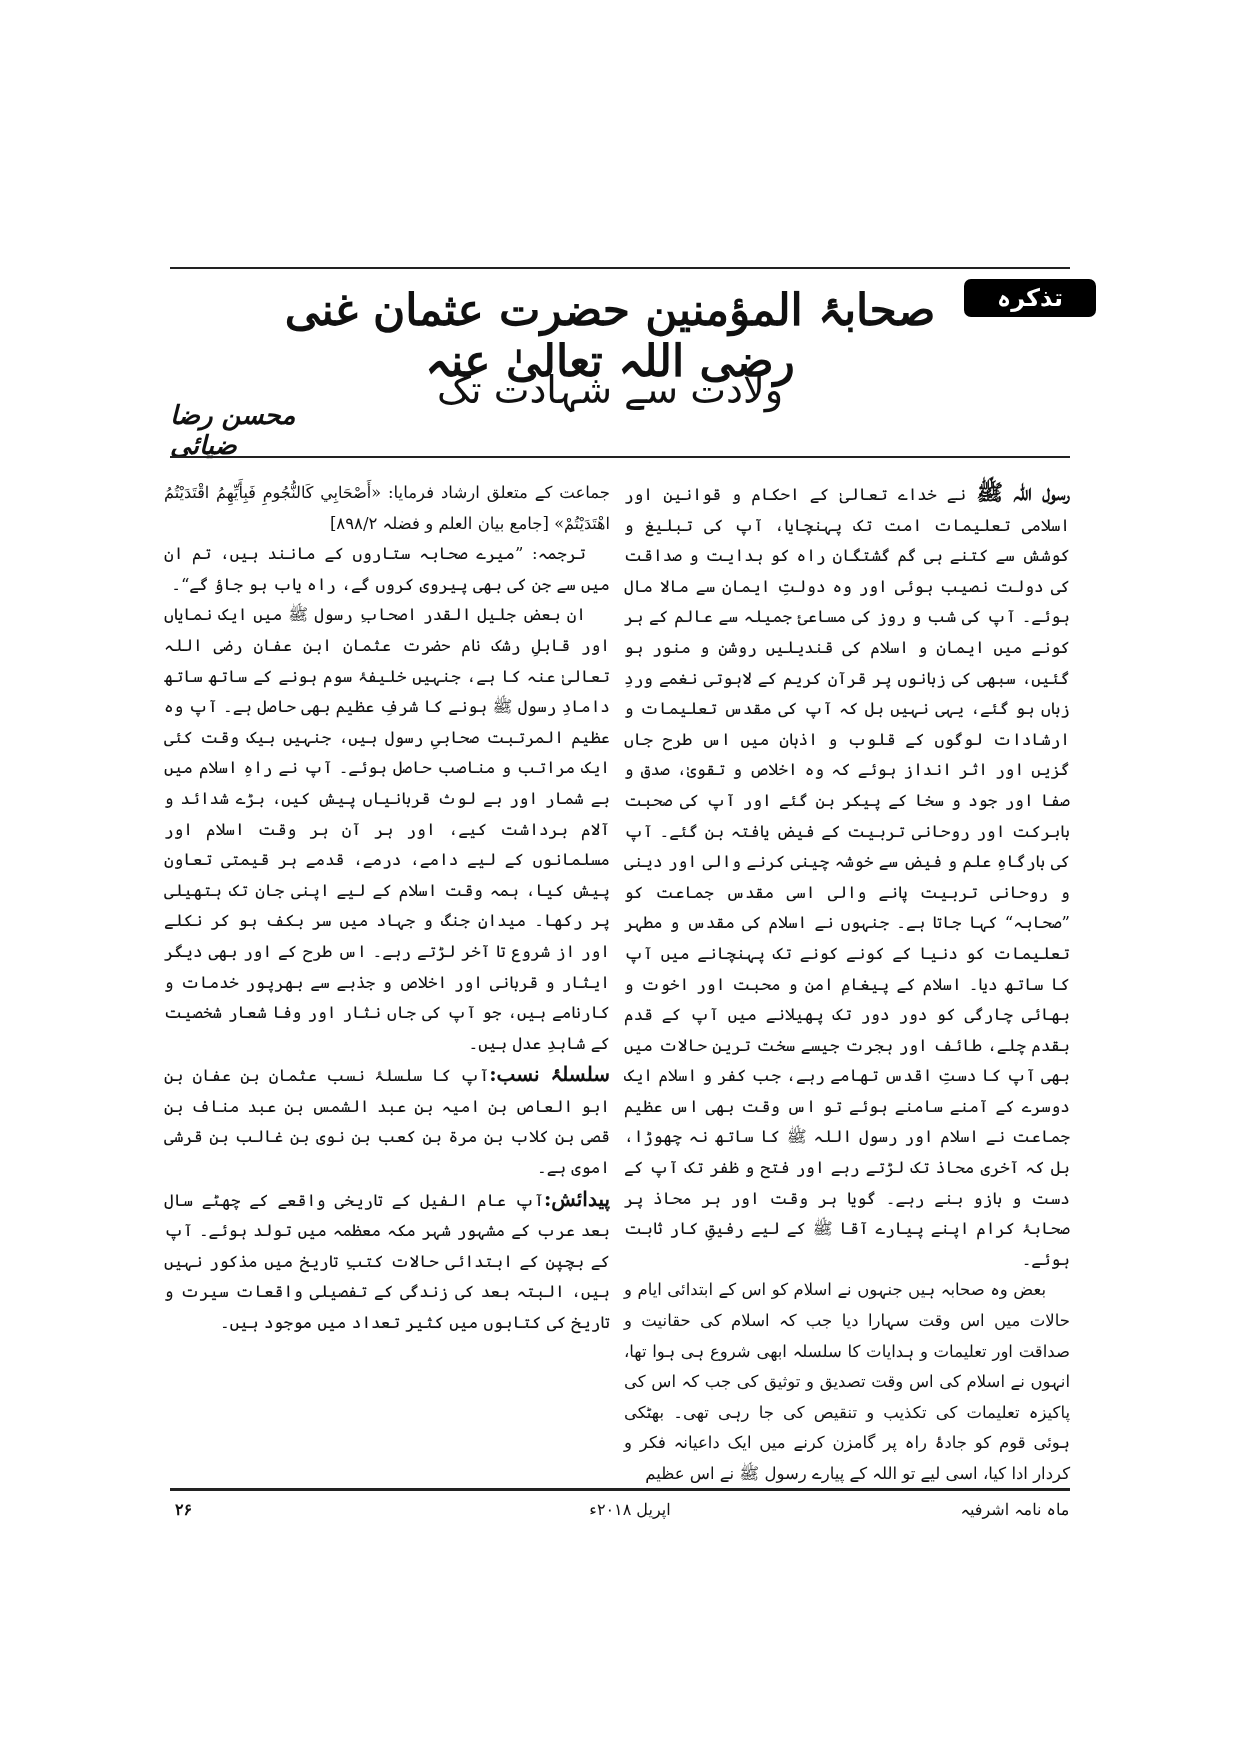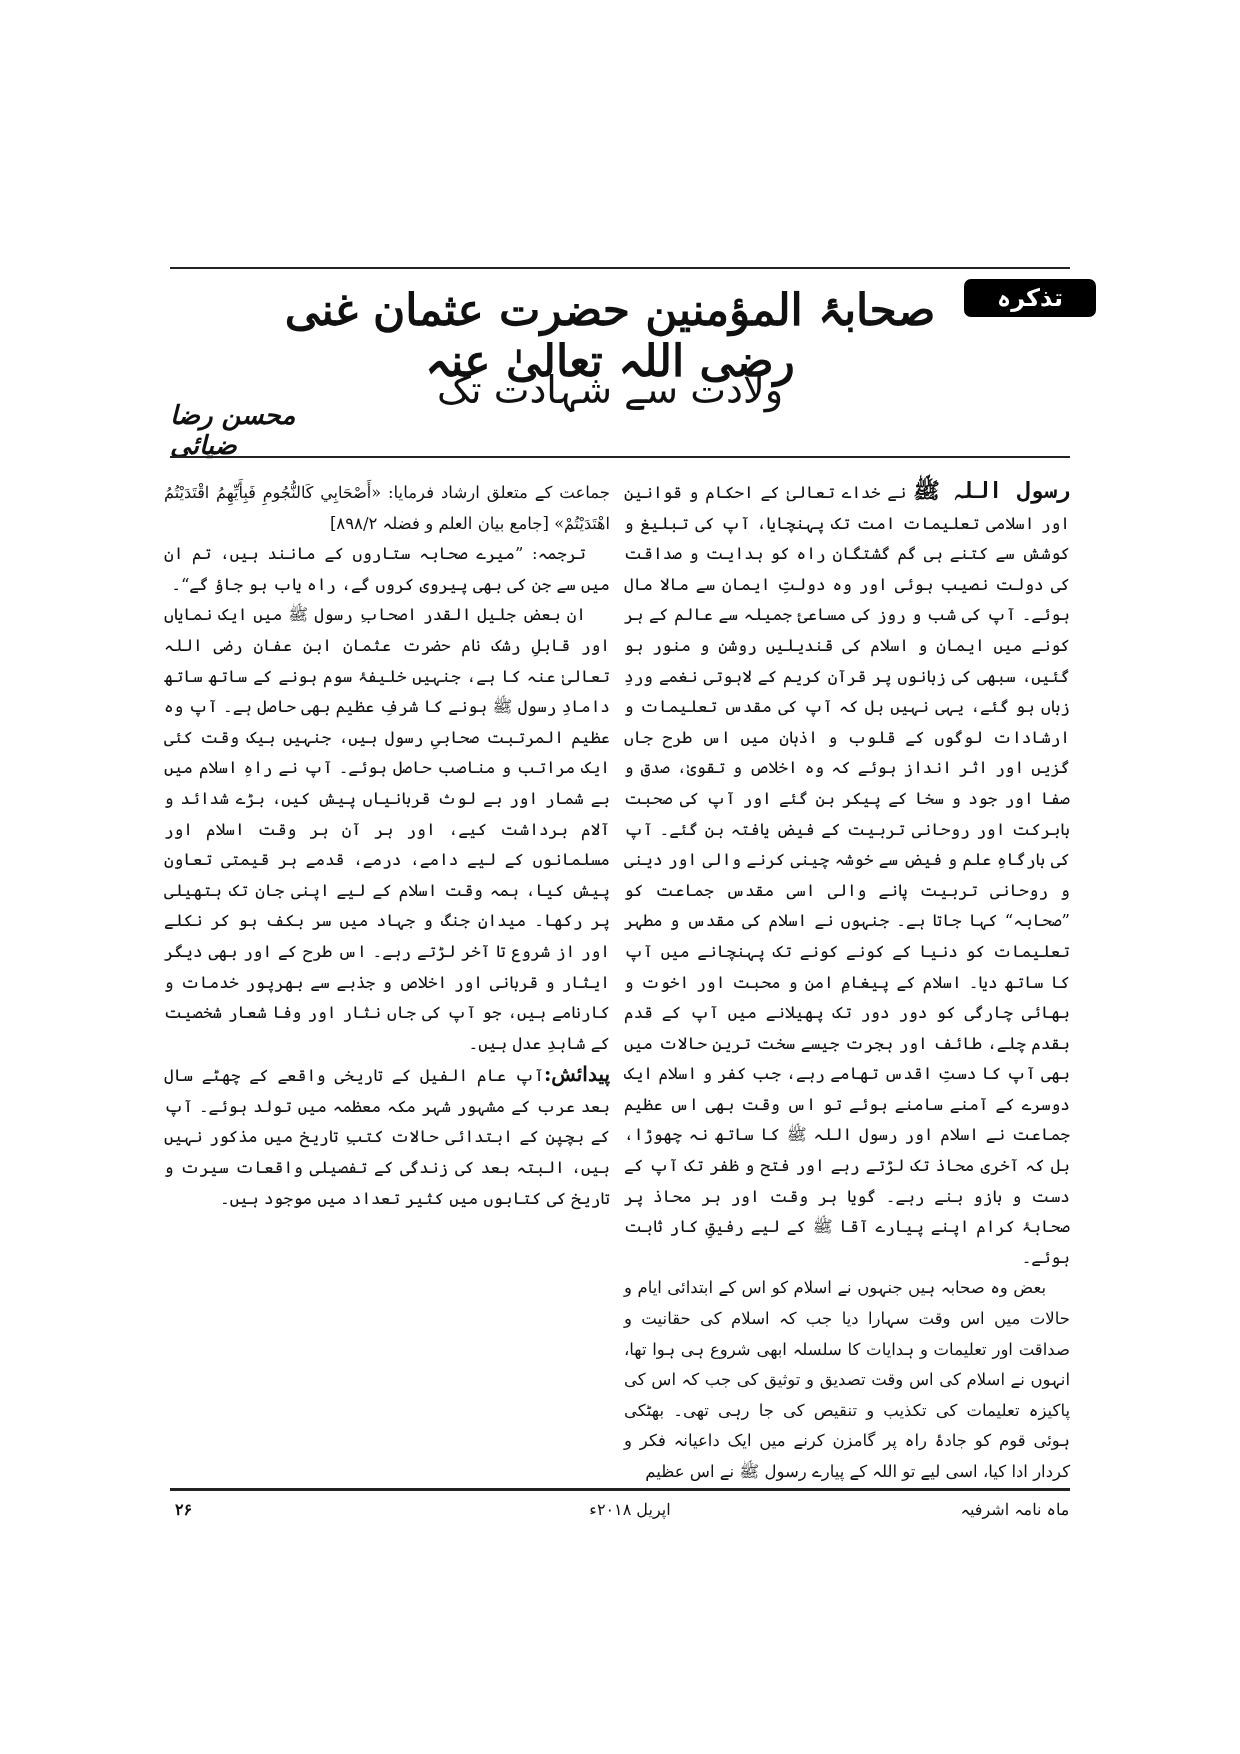--- a/index.html
+++ b/index.html
@@ -16,21 +16,21 @@
            font-family:"DejaVu Serif", serif; font-size:44px; font-weight:bold; direction:rtl; }
   .subtitle { position:absolute; left:360px; width:500px; top:368px; text-align:center;
            font-size:38px; font-weight:normal; direction:rtl; }
   .author { position:absolute; left:170px; width:170px; top:400px; text-align:left;
            font-family:"DejaVu Serif", serif; font-style:italic; font-size:26px; font-weight:bold; direction:rtl; }
   .col { position:absolute; top:478px; width:446px; direction:rtl; text-align:justify;
          font-family:"DejaVu Serif", serif; font-size:16.5px; line-height:30.6px; }
   #col-right { left:624px; }
   #col-left  { left:164px; }
   .col p { margin:0; }
-  .lead { font-family:Liberation Mono, monospace; font-weight:bold; font-size:22px; }
+  .lead { font-family:Liberation Serif, serif; font-weight:bold; font-size:22px; }
   .heading-inline { font-weight:bold; font-size:20px; }
   .quote { font-size:16px; }
   .indent { text-indent:24px; }
   .footer { position:absolute; top:1500px; font-family:"DejaVu Serif", serif; font-size:16px; direction:rtl; }
   #footer-mag { left:960px; width:110px; text-align:center; }
   #footer-date { left:560px; width:140px; text-align:center; }
   #footer-page { left:175px; width:60px; text-align:left; font-weight:bold; }
 </style>
 </head>
 <body>
@@ -46,20 +46,21 @@
 
 <div class="col" id="col-right">
   <p><span class="lead">رسول اللہ ﷺ</span> <span>نے خداے تعالیٰ کے احکام و قوانین اور اسلامی تعلیمات امت تک پہنچایا، آپ کی تبلیغ و کوشش سے کتنے ہی گم گشتگان راہ کو ہدایت و صداقت کی دولت نصیب ہوئی اور وہ دولتِ ایمان سے مالا مال ہوئے۔ آپ کی شب و روز کی مساعیٔ جمیلہ سے عالم کے ہر کونے میں ایمان و اسلام کی قندیلیں روشن و منور ہو گئیں، سبھی کی زبانوں پر قرآن کریم کے لاہوتی نغمے وردِ زباں ہو گئے، یہی نہیں بل کہ آپ کی مقدس تعلیمات و ارشادات لوگوں کے قلوب و اذہان میں اس طرح جاں گزیں اور اثر انداز ہوئے کہ وہ اخلاص و تقویٰ، صدق و صفا اور جود و سخا کے پیکر بن گئے اور آپ کی صحبت بابرکت اور روحانی تربیت کے فیض یافتہ بن گئے۔ آپ کی بارگاہِ علم و فیض سے خوشہ چینی کرنے والی اور دینی و روحانی تربیت پانے والی اسی مقدس جماعت کو ”صحابہ“ کہا جاتا ہے۔ جنہوں نے اسلام کی مقدس و مطہر تعلیمات کو دنیا کے کونے کونے تک پہنچانے میں آپ کا ساتھ دیا۔ اسلام کے پیغامِ امن و محبت اور اخوت و بھائی چارگی کو دور دور تک پھیلانے میں آپ کے قدم بقدم چلے، طائف اور ہجرت جیسے سخت ترین حالات میں بھی آپ کا دستِ اقدس تھامے رہے، جب کفر و اسلام ایک دوسرے کے آمنے سامنے ہوئے تو اس وقت بھی اس عظیم جماعت نے اسلام اور رسول اللہ ﷺ کا ساتھ نہ چھوڑا، بل کہ آخری محاذ تک لڑتے رہے اور فتح و ظفر تک آپ کے دست و بازو بنے رہے۔ گویا ہر وقت اور ہر محاذ پر صحابۂ کرام اپنے پیارے آقا ﷺ کے لیے رفیقِ کار ثابت ہوئے۔</span></p>
   <p class="indent">بعض وہ صحابہ ہیں جنہوں نے اسلام کو اس کے ابتدائی ایام و حالات میں اس وقت سہارا دیا جب کہ اسلام کی حقانیت و صداقت اور تعلیمات و ہدایات کا سلسلہ ابھی شروع ہی ہوا تھا، انہوں نے اسلام کی اس وقت تصدیق و توثیق کی جب کہ اس کی پاکیزہ تعلیمات کی تکذیب و تنقیص کی جا رہی تھی۔ بھٹکی ہوئی قوم کو جادۂ راہ پر گامزن کرنے میں ایک داعیانہ فکر و کردار ادا کیا، اسی لیے تو اللہ کے پیارے رسول ﷺ نے اس عظیم</p>
 </div>
 
 <div class="col" id="col-left">
   <p><span>جماعت کے متعلق ارشاد فرمایا:</span> <span class="quote">«أَصْحَابِي كَالنُّجُومِ فَبِأَيِّهِمُ اقْتَدَيْتُمُ اهْتَدَيْتُمْ»</span> <span>[جامع بیان العلم و فضلہ ۸۹۸/۲]</span></p>
   <p class="indent">ترجمہ: ”میرے صحابہ ستاروں کے مانند ہیں، تم ان میں سے جن کی بھی پیروی کروں گے، راہ یاب ہو جاؤ گے“۔</p>
   <p class="indent">ان بعض جلیل القدر اصحابِ رسول ﷺ میں ایک نمایاں اور قابلِ رشک نام حضرت عثمان ابن عفان رضی اللہ تعالیٰ عنہ کا ہے، جنہیں خلیفۂ سوم ہونے کے ساتھ ساتھ دامادِ رسول ﷺ ہونے کا شرفِ عظیم بھی حاصل ہے۔ آپ وہ عظیم المرتبت صحابیِ رسول ہیں، جنہیں بیک وقت کئی ایک مراتب و مناصب حاصل ہوئے۔ آپ نے راہِ اسلام میں بے شمار اور بے لوث قربانیاں پیش کیں، بڑے شدائد و آلام برداشت کیے، اور ہر آن ہر وقت اسلام اور مسلمانوں کے لیے دامے، درمے، قدمے ہر قیمتی تعاون پیش کیا، ہمہ وقت اسلام کے لیے اپنی جان تک ہتھیلی پر رکھا۔ میدانِ جنگ و جہاد میں سر بکف ہو کر نکلے اور از شروع تا آخر لڑتے رہے۔ اس طرح کے اور بھی دیگر ایثار و قربانی اور اخلاص و جذبے سے بھرپور خدمات و کارنامے ہیں، جو آپ کی جاں نثار اور وفا شعار شخصیت کے شاہدِ عدل ہیں۔</p>
+  <p><span class="heading-inline">سلسلۂ نسب:</span><span>آپ کا سلسلۂ نسب عثمان بن عفان بن ابو العاص بن امیہ بن عبد الشمس بن عبد مناف بن قصی بن کلاب بن مرۃ بن کعب بن نوی بن غالب بن قرشی اموی ہے۔</span></p>
   <p><span class="heading-inline">پیدائش:</span><span>آپ عام الفیل کے تاریخی واقعے کے چھٹے سال بعد عرب کے مشہور شہر مکہ معظمہ میں تولد ہوئے۔ آپ کے بچپن کے ابتدائی حالات کتبِ تاریخ میں مذکور نہیں ہیں، البتہ بعد کی زندگی کے تفصیلی واقعات سیرت و تاریخ کی کتابوں میں کثیر تعداد میں موجود ہیں۔</span></p>
 </div>
 
 <div class="rule" id="rule-bot"></div>
 
 <div class="footer" id="footer-mag">ماہ نامہ اشرفیہ</div>
 <div class="footer" id="footer-date">اپریل ۲۰۱۸ء</div>
 <div class="footer" id="footer-page">۲۶</div>
 
 </body></html>

